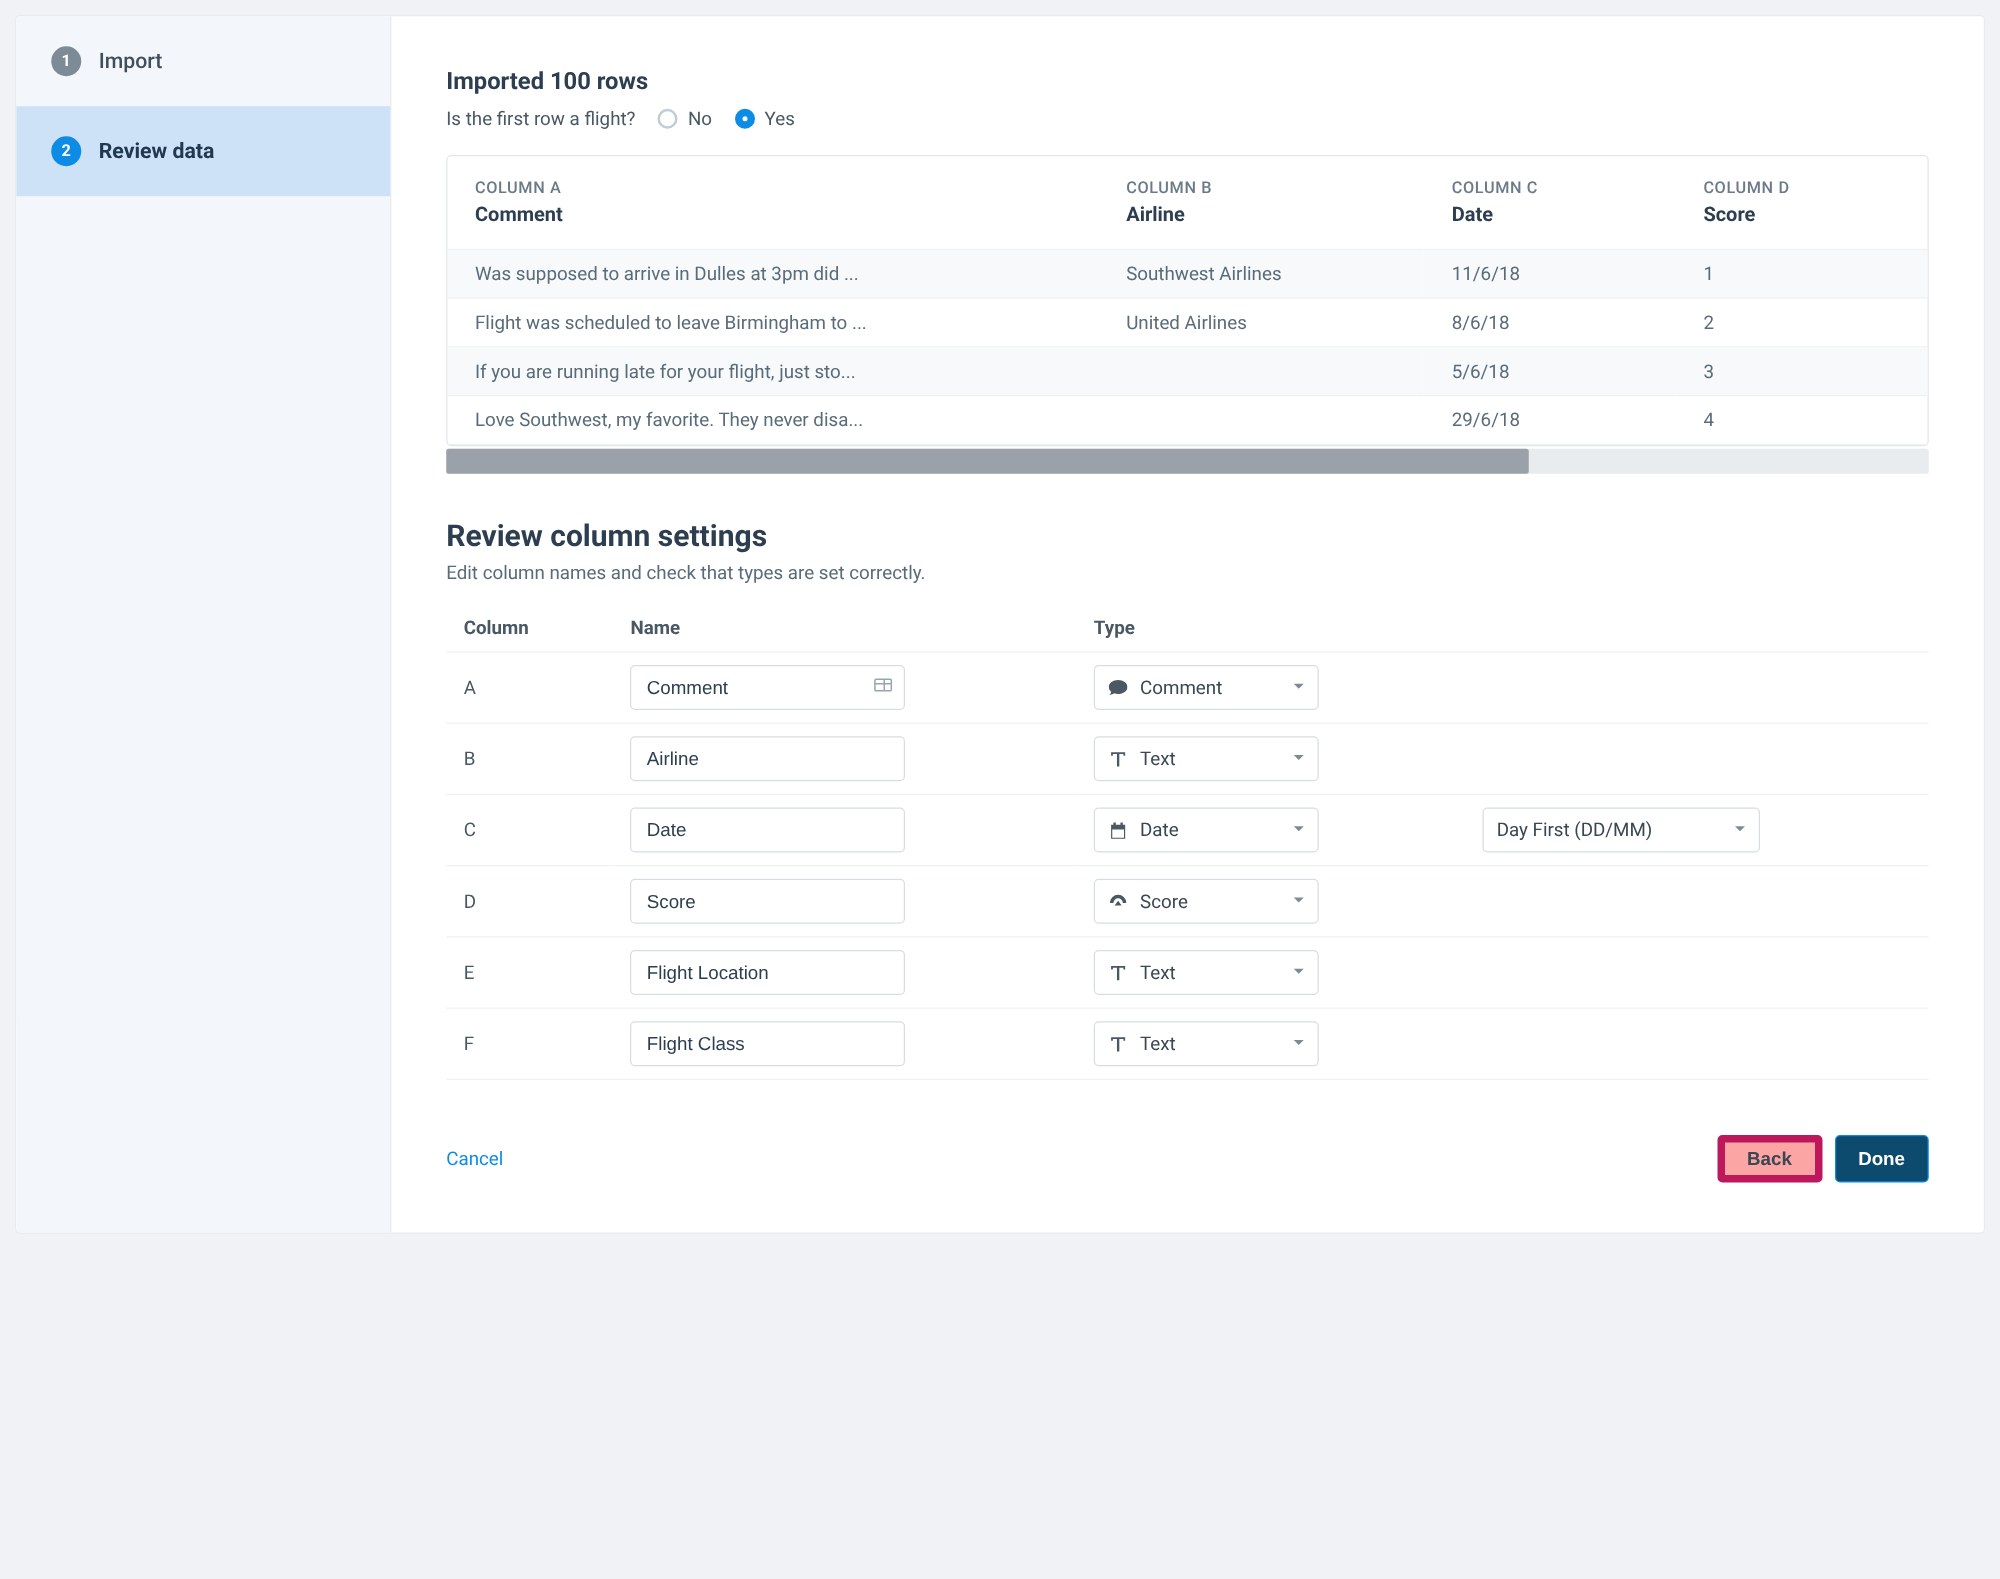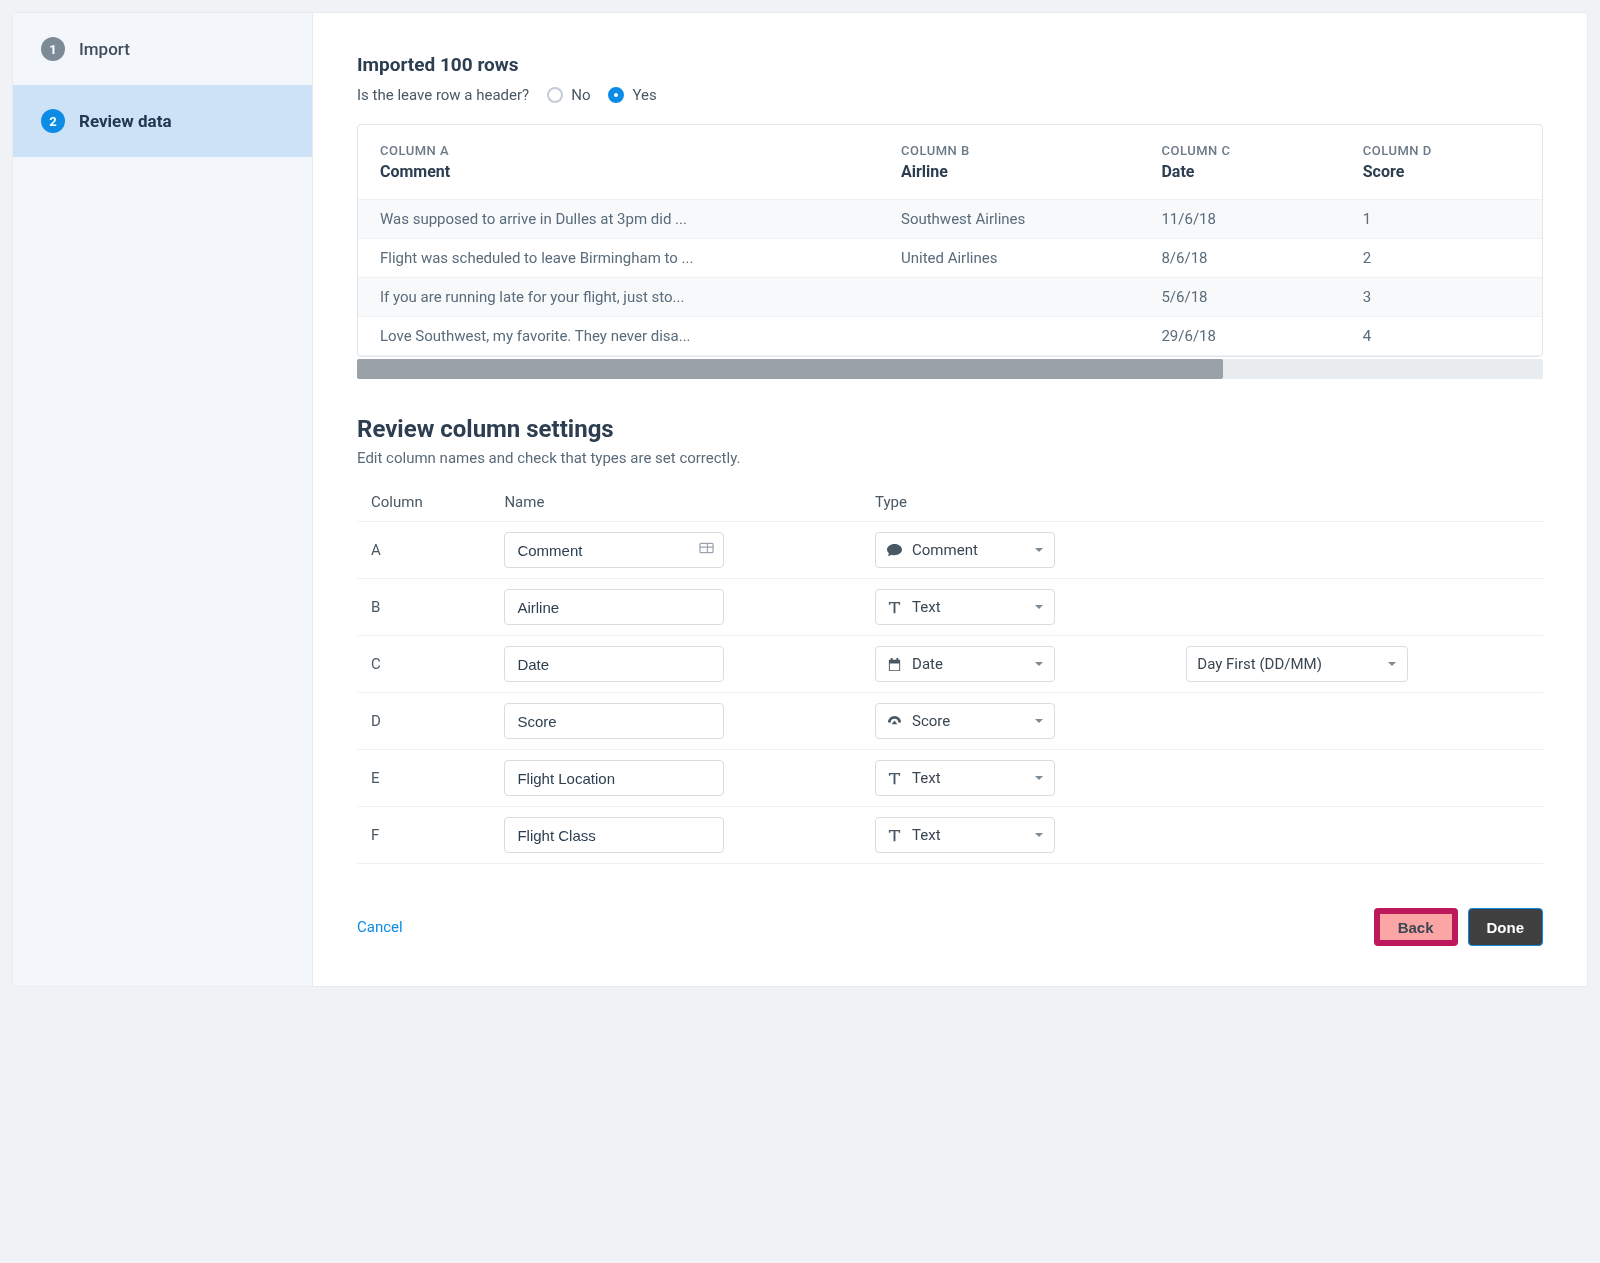--- a/index.html
+++ b/index.html
@@ -95,21 +95,21 @@
     .hscroll-thumb {
       position: absolute; left: 0; top: 0; bottom: 0; width: 73%;
       background: #9aa1a8; border-radius: 2px;
     }
 
     .h2 { font-size: 24px; font-weight: 700; color: #2c3e50; margin-bottom: 6px; }
     .subtitle { color: #5a6b7a; margin-bottom: 16px; font-size: 15px; }
 
     .settings-table { width: 100%; border-collapse: collapse; }
     .settings-table th {
-      text-align: left; color: #4a5864; font-weight: 400; font-size: 15px;
+      text-align: left; color: #4a5864; font-weight: 700; font-size: 15px;
       padding: 10px 14px; border-bottom: 1px solid #eef1f3;
     }
     .settings-table td {
       padding: 10px 14px; border-bottom: 1px solid #eef1f3;
       vertical-align: middle; color: #4a5864;
     }
     .settings-table td.col-col { width: 90px; font-size: 15px; }
     .settings-table td.col-name { width: 250px; }
     .settings-table td.col-type { width: 210px; }
     .settings-table td.col-extra { width: 220px; }
@@ -142,21 +142,21 @@
       margin-top: 44px;
     }
     .link { color: #0d8ce6; cursor: pointer; font-size: 15px; }
     .btn-row { display: flex; gap: 10px; }
     .btn {
       height: 38px; padding: 0 18px; border-radius: 4px;
       font-size: 15px; font-weight: 600; cursor: pointer;
       display: inline-flex; align-items: center;
     }
     .btn-secondary { background: #fca5a5; border: 6px solid #be185d; color: #3a4752; }
-    .btn-primary { background: #404040; border: 1px solid #0d8ce6; color: #fff; }
+    .btn-primary { background: #0c4a6e; border: 1px solid #0d8ce6; color: #fff; }
   </style>
 </head>
 <body>
 
 <div class="app">
 
   <aside class="sidebar">
     <div class="step">
       <div class="step-badge">1</div>
       <div class="step-label">Import</div>
@@ -165,21 +165,21 @@
       <div class="step-badge">2</div>
       <div class="step-label">Review data</div>
     </div>
   </aside>
 
   <main class="main">
 
     <h1 class="h1">Imported 100 rows</h1>
 
     <div class="subrow">
-      <span>Is the leave row a header?</span>
+      <span>Is the first row a flight?</span>
       <div class="radio-group">
         <div class="radio">
           <span class="radio-dot"></span>
           <span>No</span>
         </div>
         <div class="radio checked">
           <span class="radio-dot"></span>
           <span>Yes</span>
         </div>
       </div>

